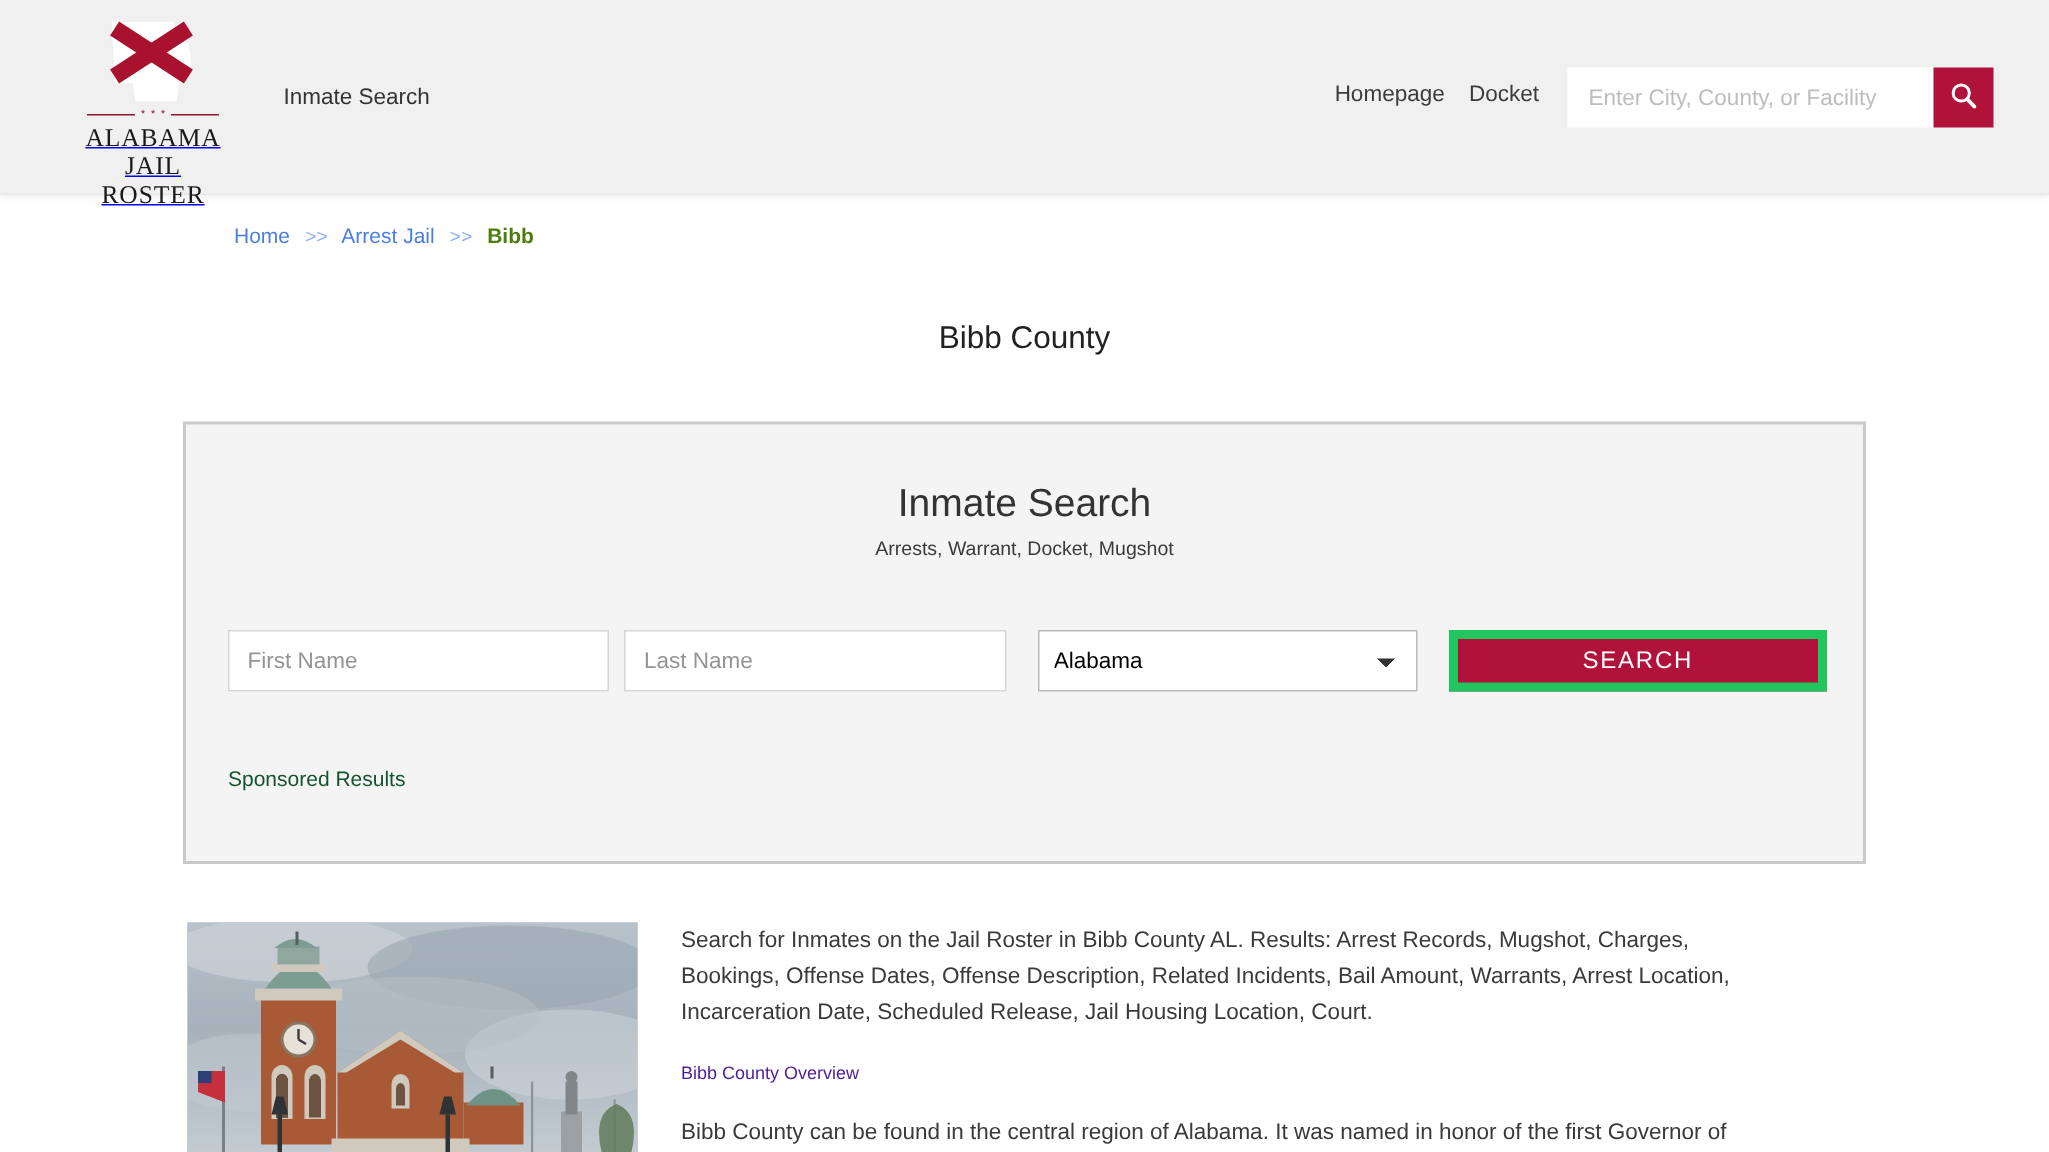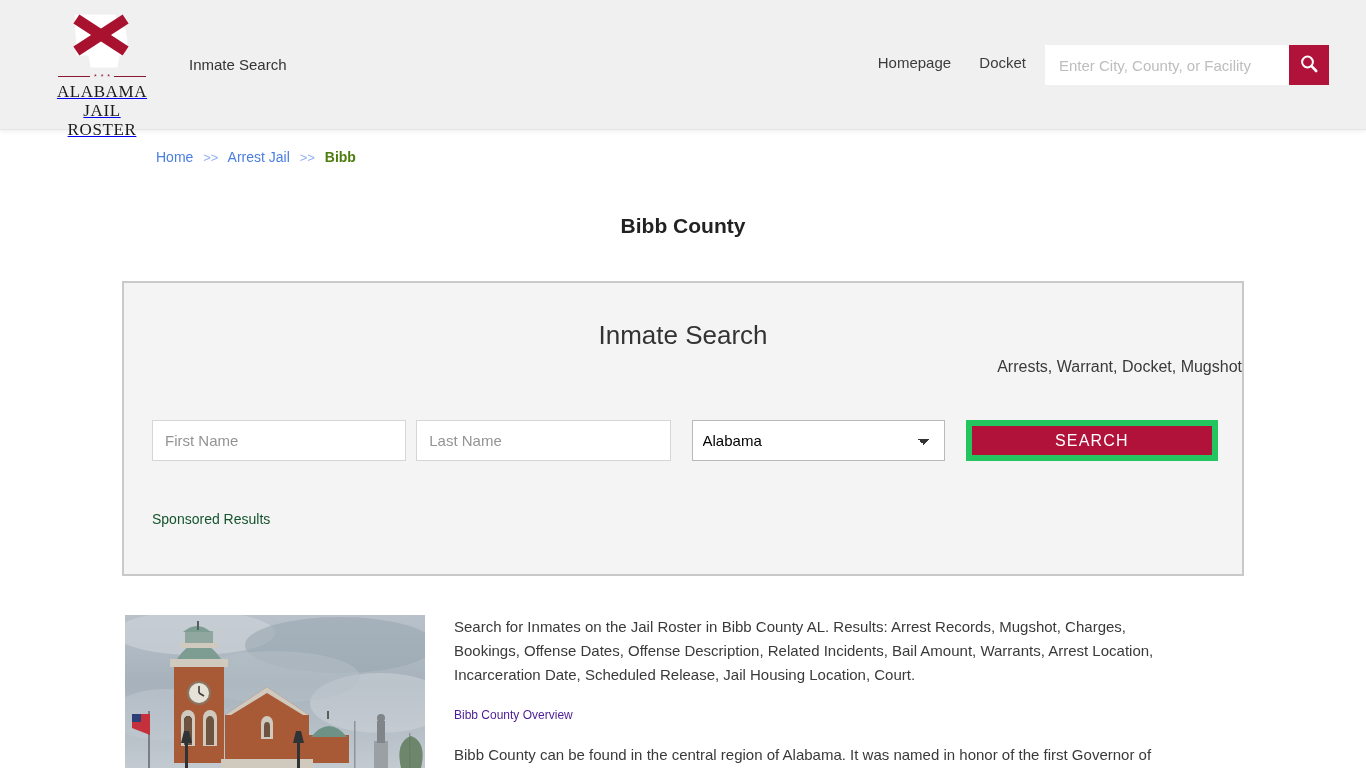--- a/index.html
+++ b/index.html
@@ -67,21 +67,21 @@
     color: #333333;
   }
   .header-nav {
     position: absolute;
     right: 340px; top: 54px;
     font-size: 15px;
   }
   .header-nav a {
     color: #3c3c3c;
     text-decoration: none;
-    margin-left: 24px;
+    margin-left: 12px;
   }
   .header-search {
     position: absolute;
     left: 1045px; top: 45px;
     width: 284px; height: 40px;
     display: flex;
   }
   .header-search input {
     flex: 1;
     height: 40px;
@@ -116,43 +116,43 @@
   .breadcrumb .sep { color: #8fb0ee; margin: 0 6px; font-size: 13px; }
   .breadcrumb .current { color: #4d7c0f; font-weight: bold; }
 
   
   .page-title {
     position: absolute;
     left: 0; top: 200px;
     width: 1366px;
     text-align: center;
     font-size: 21px;
-    font-weight: bold;
+    font-weight: normal;
     color: #222;
   }
 
   
   .search-panel {
     position: absolute;
     left: 122px; top: 281px;
     width: 1122px; height: 295px;
     background: #f4f4f4;
     border: 2px solid #c9c9c9;
   }
   .panel-title {
     text-align: center;
     margin-top: 37px;
     font-size: 26px;
     color: #333;
     font-weight: normal;
   }
   .panel-subtitle {
-    text-align: right;
+    text-align: center;
     margin-top: 7px;
-    font-size: 16px;
+    font-size: 13px;
     color: #3a3a3a;
   }
   .form-row {
     position: absolute;
     left: 28px; top: 137px;
     width: 1066px;
     display: flex;
     gap: 10px;
   }
   .form-row input[type=text] {

